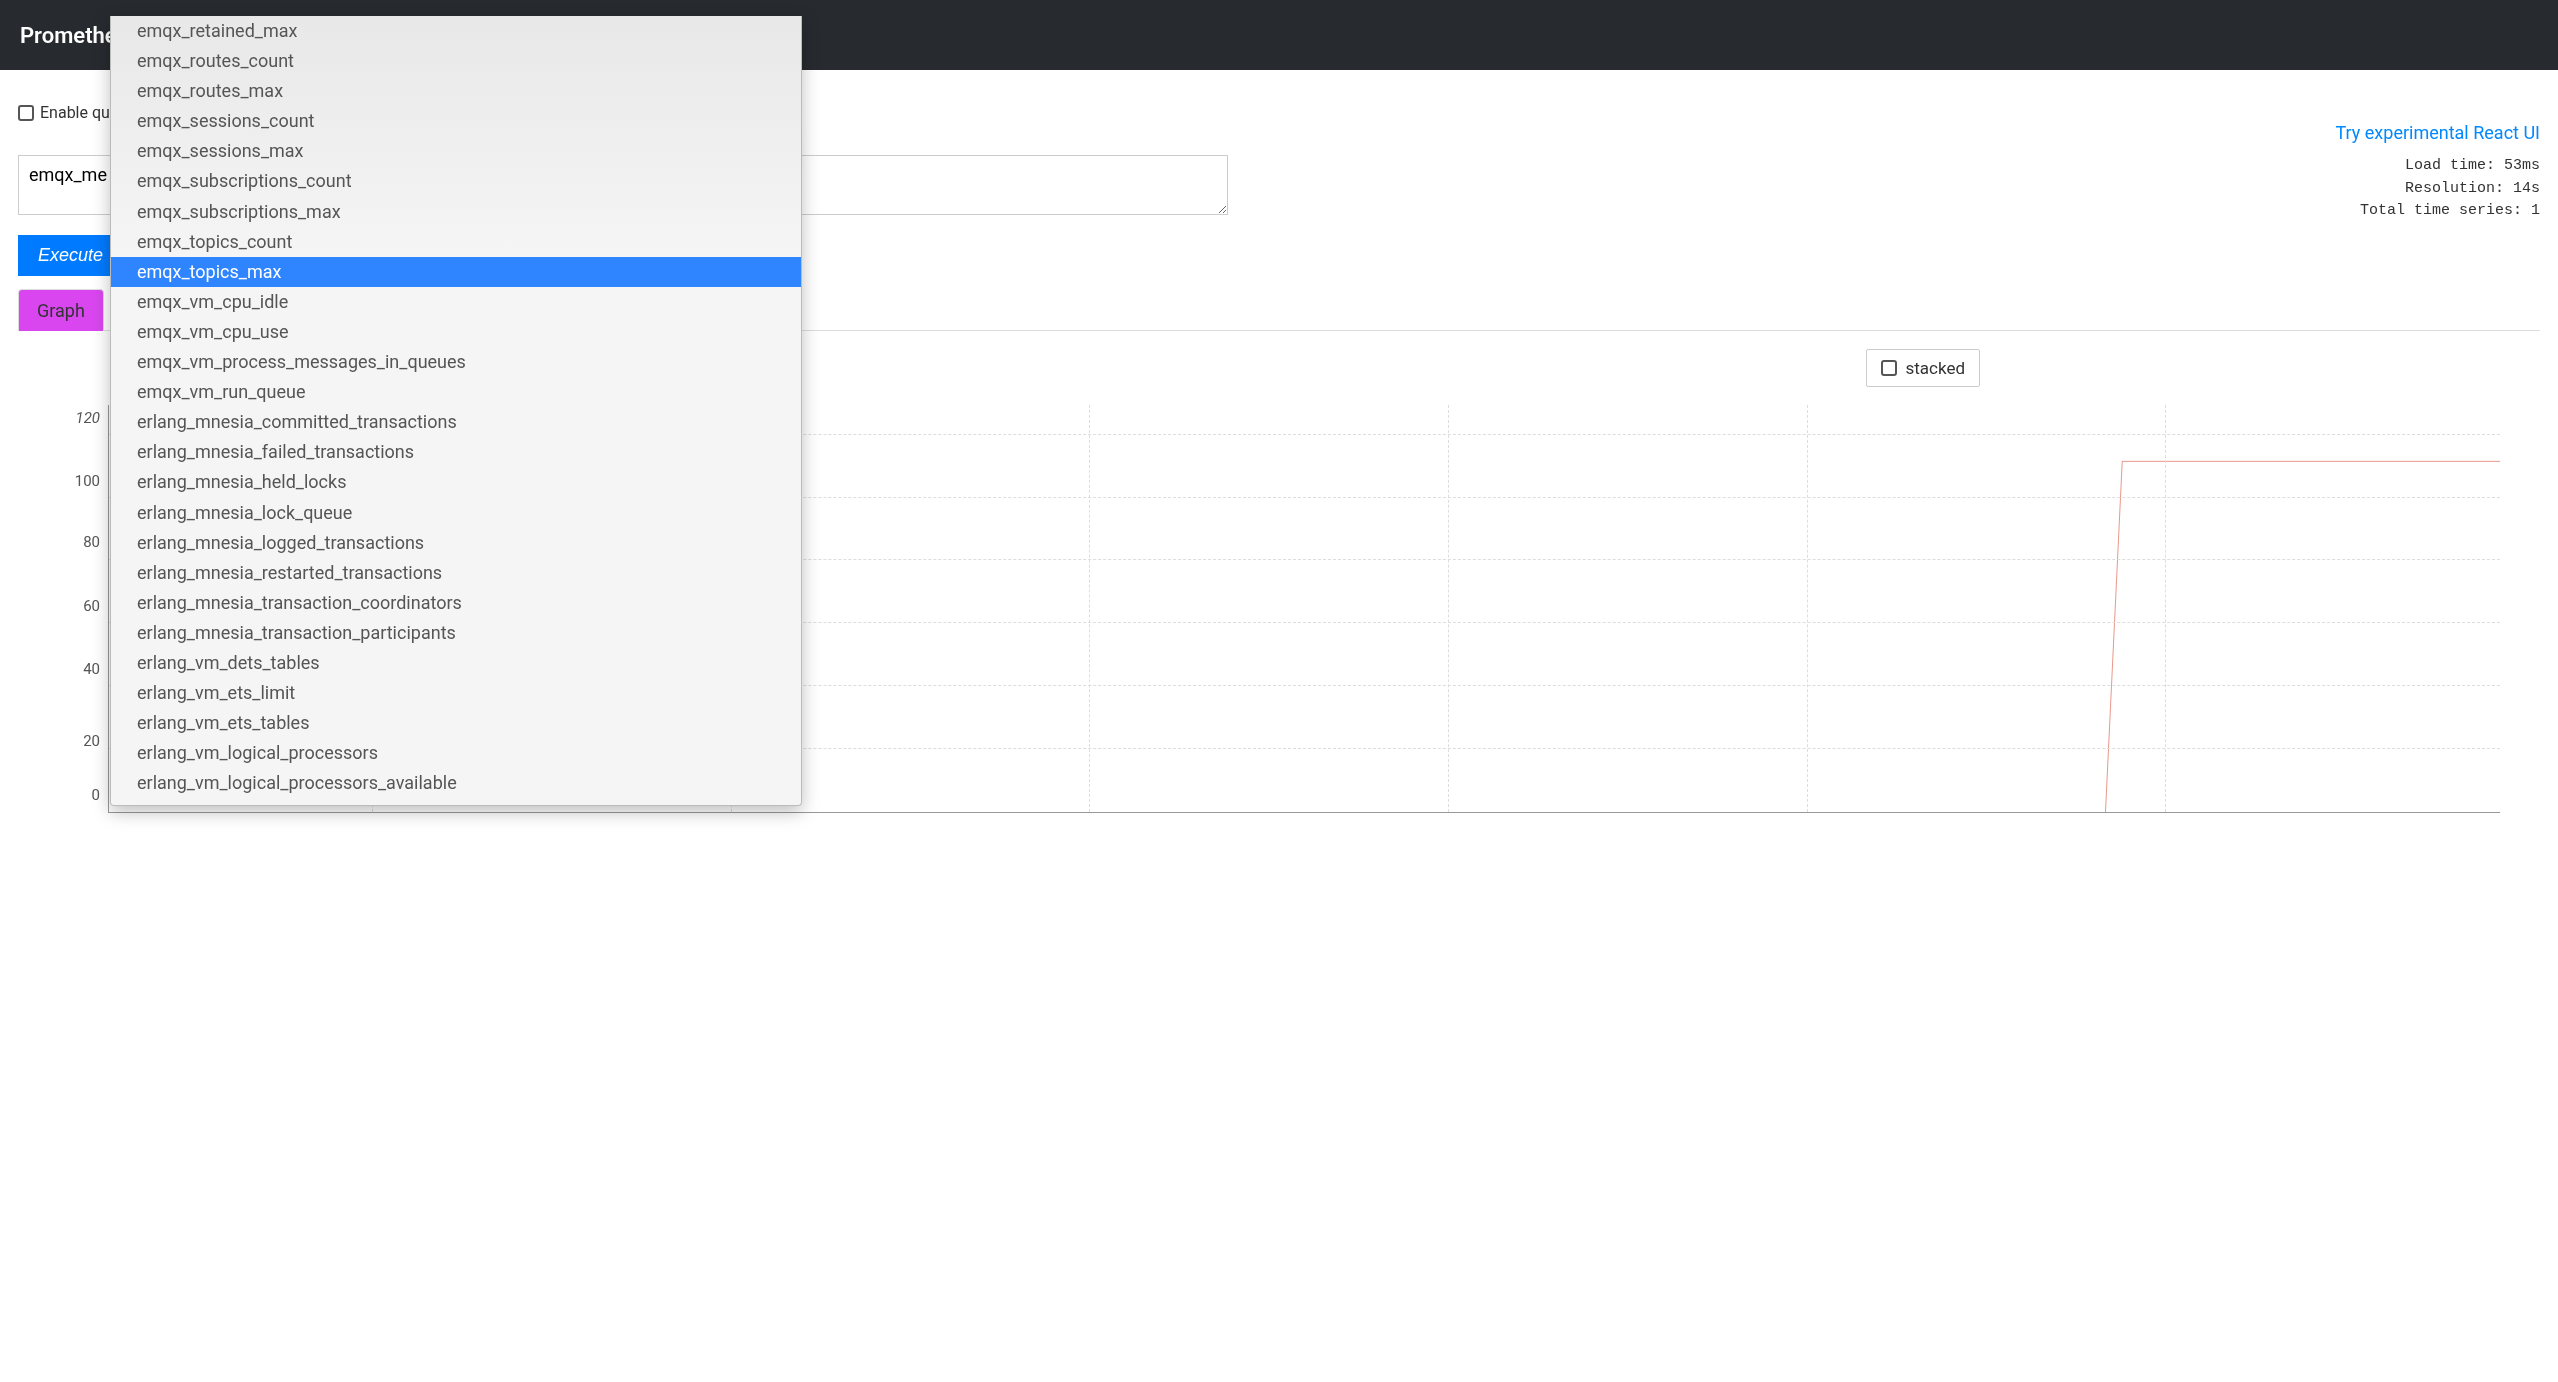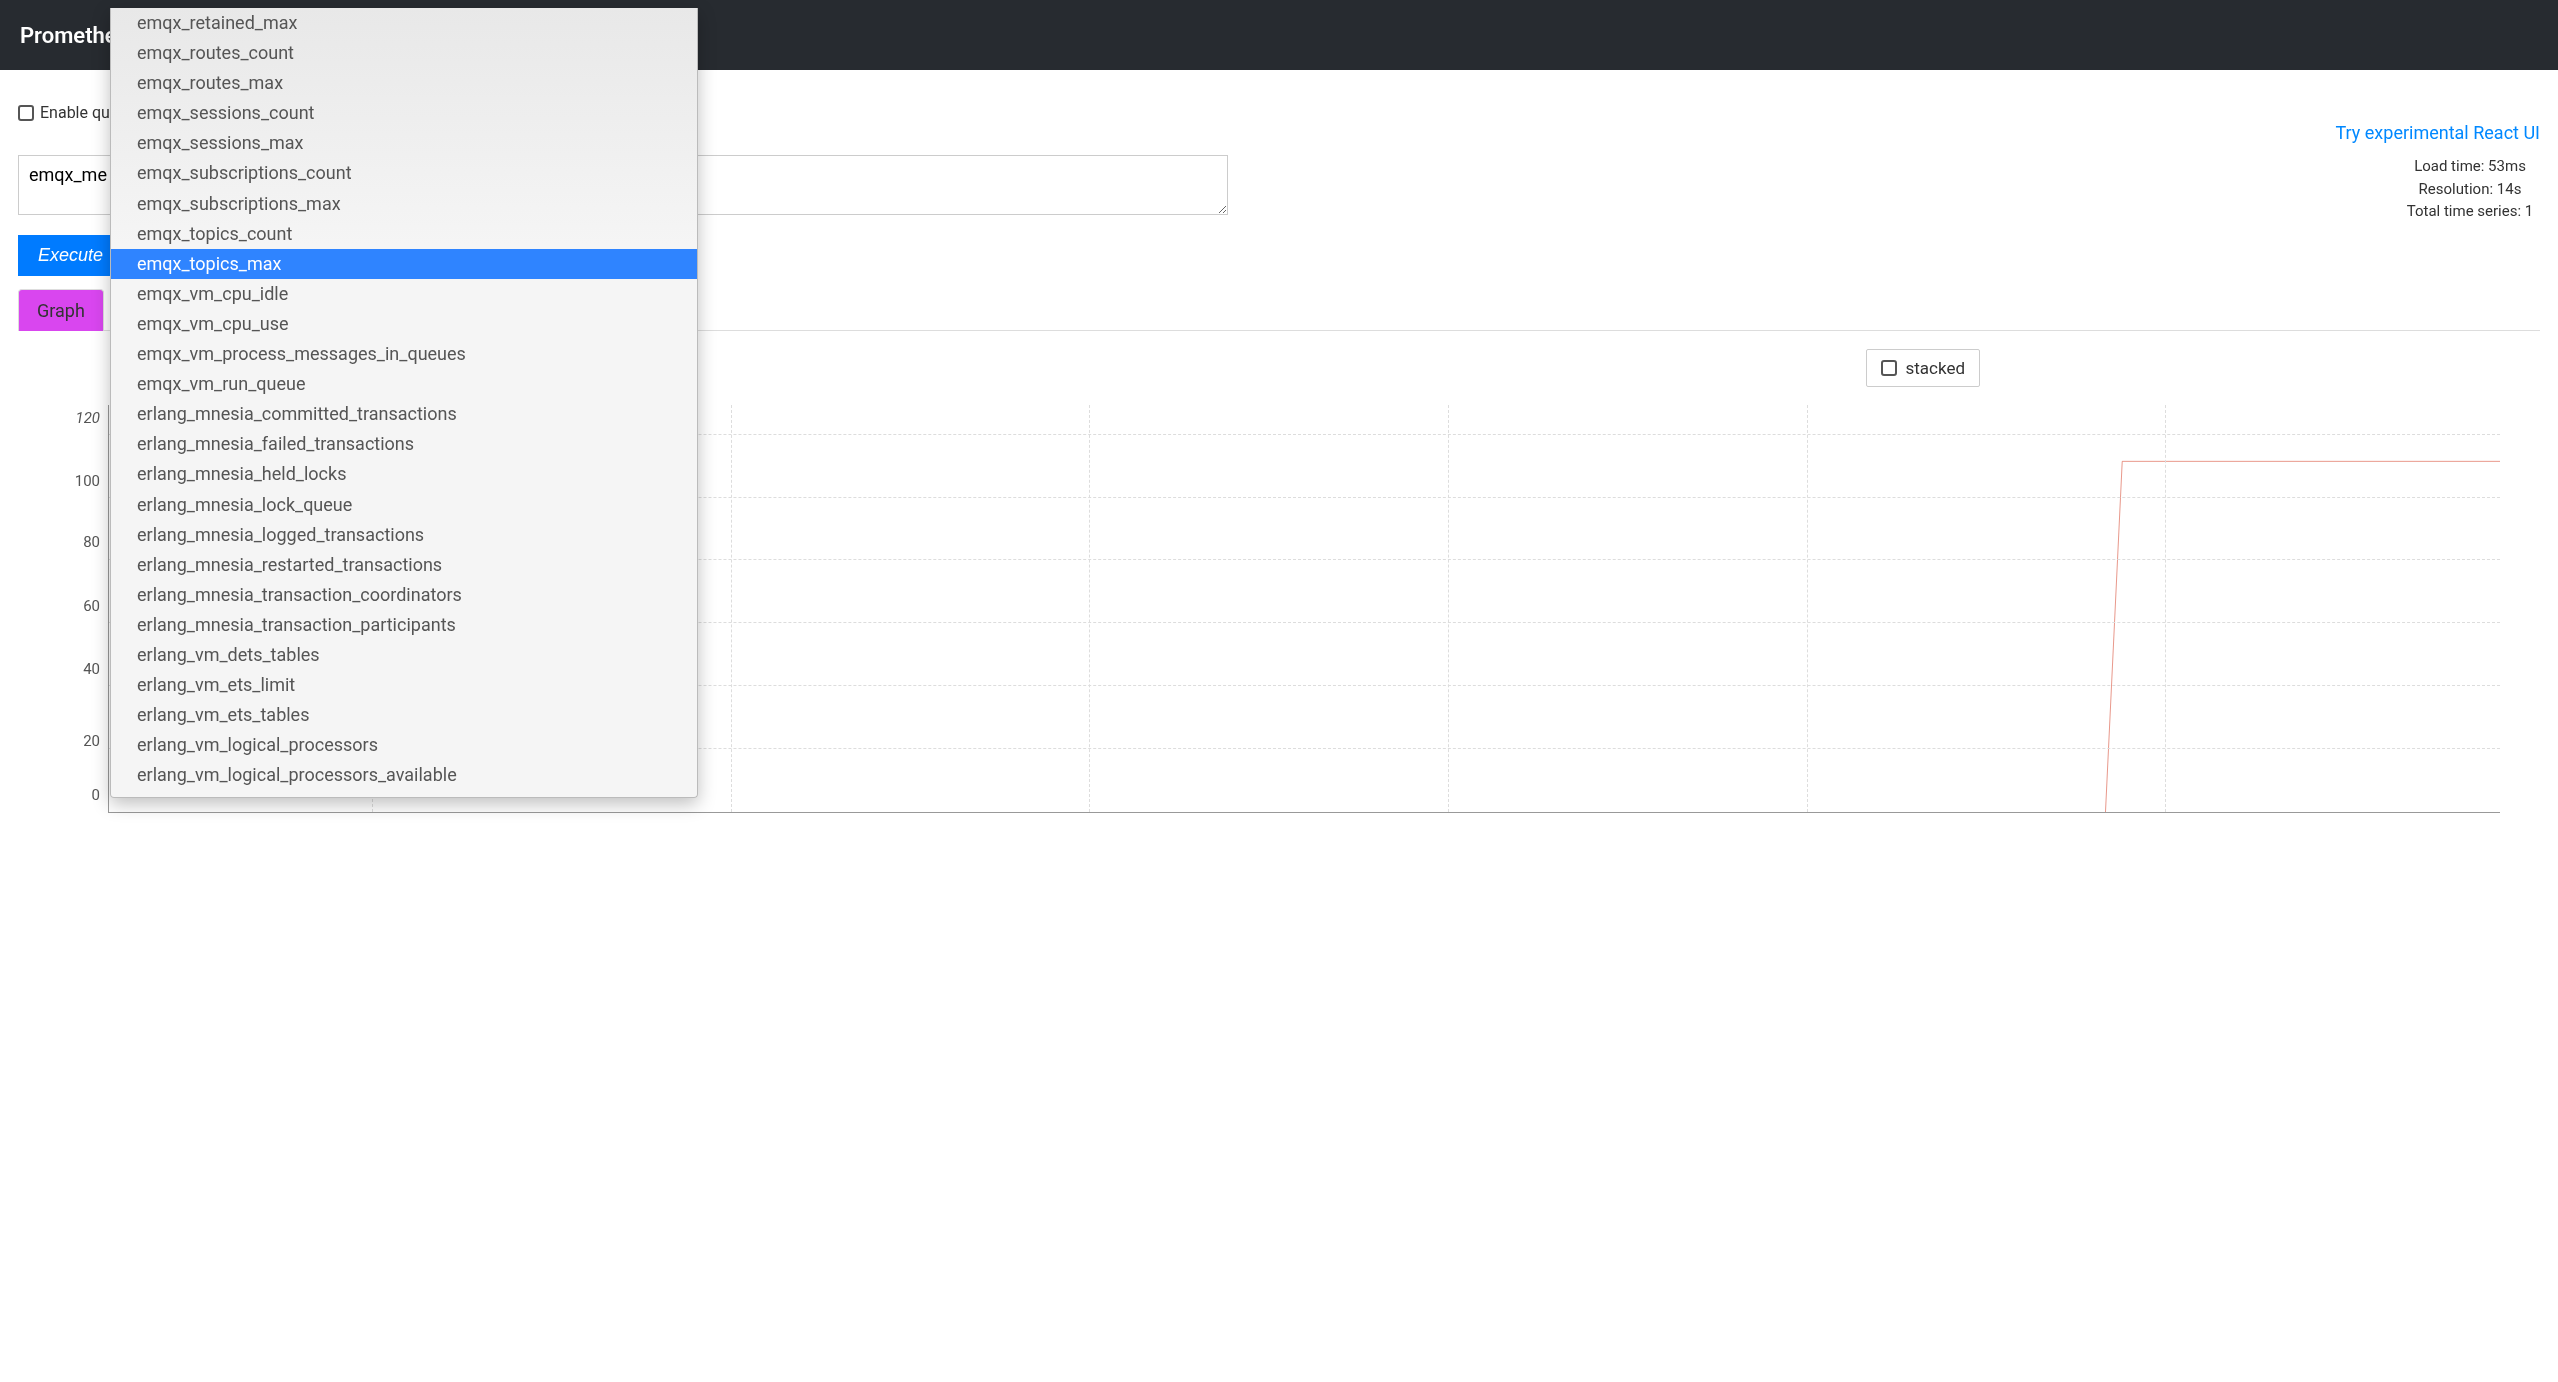--- a/index.html
+++ b/index.html
@@ -10,42 +10,42 @@
 
 .content { padding: 12px 18px; }
 
 .top-row { display: flex; align-items: center; justify-content: space-between; margin-bottom: 12px; }
 .enable-hist { display: flex; align-items: center; gap: 6px; font-size: 16px; }
 .enable-hist .chk { width: 16px; height: 16px; border: 2px solid #555; border-radius: 3px; display: inline-block; }
 .react-link { color: #0088ff; font-size: 18px; text-decoration: none; margin-top: 40px; }
 
 .query-row { display: flex; align-items: flex-start; gap: 0; position: relative; }
 .query-input { width: 1210px; min-height: 40px; border: 1px solid #ccc; padding: 8px 10px; font-size: 18px; resize: both; font-family: inherit; }
-.query-stats { margin-left: auto; text-align: center; font-size: 15px; line-height: 1.5; padding-left: 40px; min-width: 180px; }
+.query-stats { margin-left: auto; text-align: right; font-size: 15px; line-height: 1.5; padding-left: 40px; min-width: 180px; font-family: Liberation Mono, monospace; }
 
 .exec-row { margin-top: 12px; }
 .execute-btn { background: #007bff; color: #fff; border: none; padding: 10px 20px; font-size: 18px; cursor: pointer; font-style: italic; }
 
 .tabs { display: flex; border-bottom: 1px solid #ddd; margin-top: 12px; }
 .tab { padding: 10px 18px; font-size: 18px; border: 1px solid transparent; border-bottom: none; cursor: pointer; background: transparent; position: relative; top: 1px; }
 .tab.active { border-color: #ddd; border-top-left-radius: 4px; border-top-right-radius: 4px; background: #d946ef; color: #333; }
 .tab.inactive { color: #007bff; }
 
 .graph-controls { display: flex; align-items: center; gap: 10px; padding: 18px 0; margin-left: 80px; }
 .stacked-wrap { border: 1px solid #ccc; border-radius: 2px; padding: 8px 14px; display: flex; align-items: center; gap: 8px; font-size: 17px; cursor: pointer; }
 .stacked-wrap .chk { width: 16px; height: 16px; border: 2px solid #555; border-radius: 3px; display: inline-block; }
 
 .chart-wrap { display: flex; padding-left: 40px; }
 .y-axis { width: 50px; position: relative; }
 .y-tick { position: absolute; right: 8px; font-size: 15px; color: #555; transform: translateY(-50%); }
 .plot { position: relative; border-left: 1px solid #999; border-bottom: 1px solid #999; flex: 1; height: 408px; margin-right: 40px; }
 .grid-v { position: absolute; top: 0; bottom: 0; width: 0; border-left: 1px dashed #ddd; }
 .grid-h { position: absolute; left: 0; right: 0; height: 0; border-top: 1px dashed #ddd; }
 
-.dropdown { position: absolute; top: 8px; left: 110px; width: 588px; background: linear-gradient(#e8e8e8, #f5f5f5 30%); border: 1px solid #bbb; border-top: none; box-shadow: 0 6px 18px rgba(0,0,0,0.25); border-radius: 0 0 4px 4px; z-index: 1000; max-height: 790px; overflow: hidden; }
+.dropdown { position: absolute; top: 16px; left: 110px; width: 692px; background: linear-gradient(#e8e8e8, #f5f5f5 30%); border: 1px solid #bbb; border-top: none; box-shadow: 0 6px 18px rgba(0,0,0,0.25); border-radius: 0 0 4px 4px; z-index: 1000; max-height: 790px; overflow: hidden; }
 .dropdown-item { padding: 2px 26px; font-size: 18px; color: #555; cursor: pointer; line-height: 1.45; }
 .dropdown-item.selected { background: #2f84ff; color: #fff; }
 
 .line-svg { position: absolute; top: 0; left: 0; width: 100%; height: 100%; overflow: visible; }
 </style>
 </head>
 <body>
 
 <div class="navbar">
   <span class="navbar-brand">Prometheus</span>

